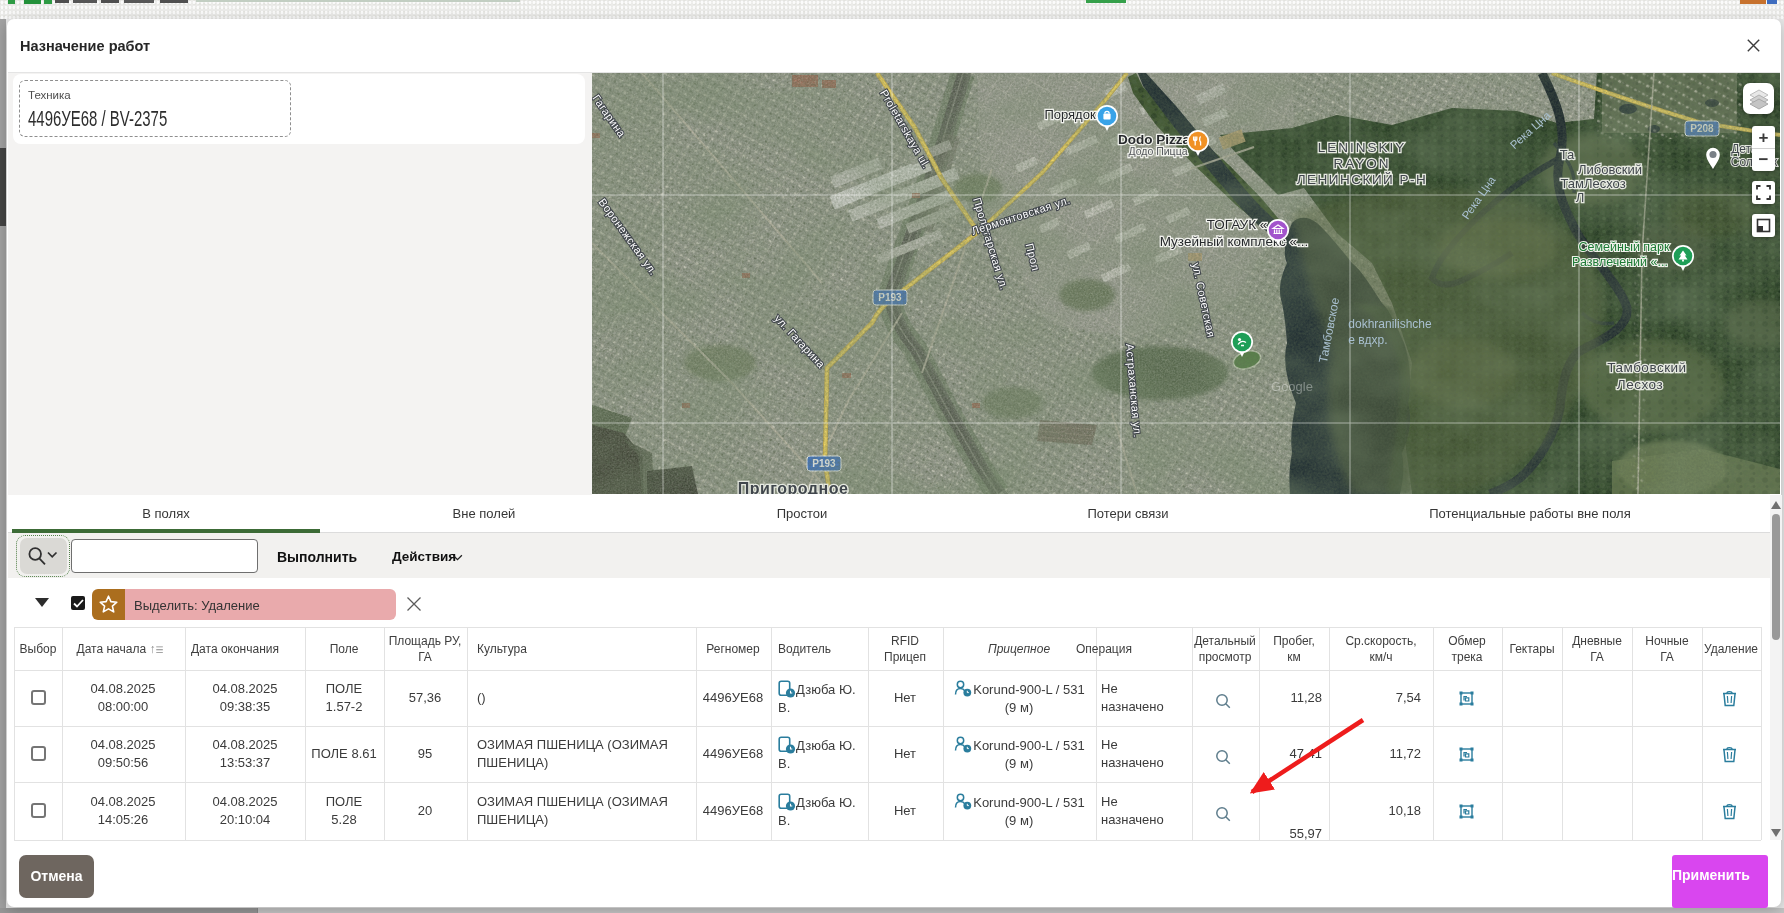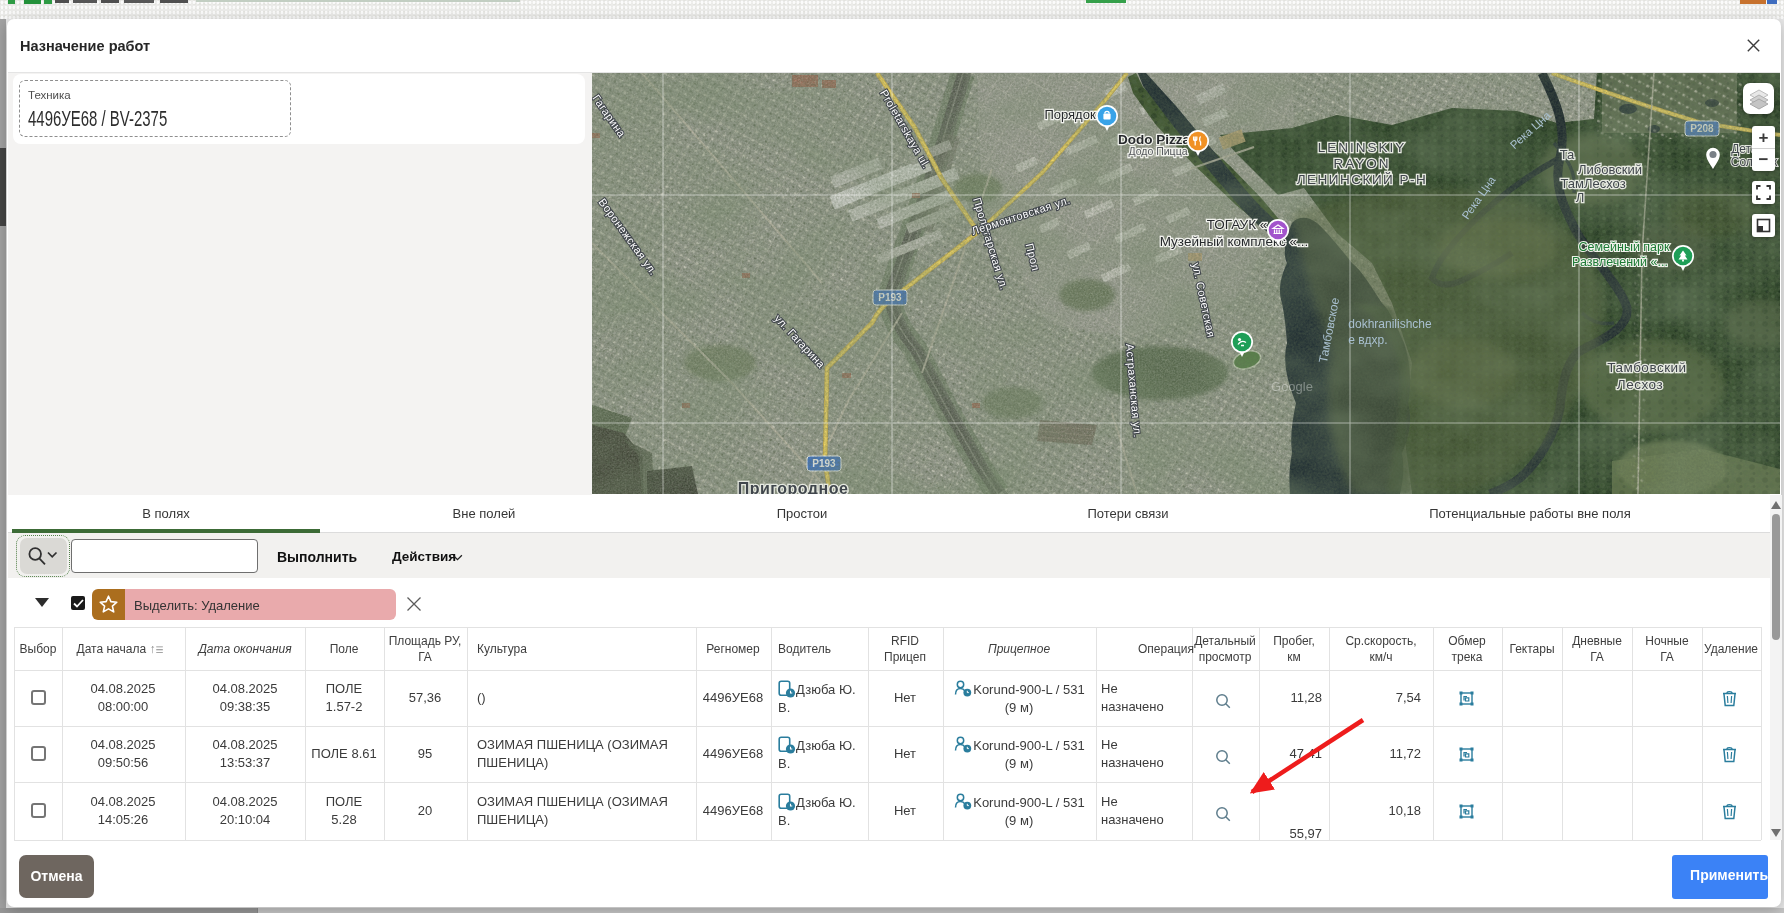--- a/index.html
+++ b/index.html
@@ -47,21 +47,21 @@
   #chiptext { left:134px; top:598px; font-size:13px; color:#333; }
   .vline { position:absolute; top:627px; width:1px; height:213px; background:#e2e2e2; }
   .hline { position:absolute; left:14px; width:1747px; height:1px; background:#e2e2e2; }
   .hcell { position:absolute; font-size:12px; color:#3e3e3e; text-align:center; line-height:16px; transform:translateX(-50%); }
   .tcell { position:absolute; font-size:13px; color:#3b3b3b; line-height:18px; }
   .ctr { text-align:center; transform:translateX(-50%); }
   .rgt { text-align:right; }
   .rowcb { position:absolute; width:15px; height:15px; border:2px solid #757575; border-radius:3px; background:#fff; }
   
   #btncancel { left:19px; top:855px; width:75px; height:43px; background:#6e665f; border-radius:7px; color:#fff; font-size:14px; font-weight:bold; text-align:center; line-height:43px; }
-  #btnapply { left:1672px; top:855px; width:96px; height:44px; background:#3b82f6; border-radius:3px; color:#fff; font-size:14px; font-weight:bold; text-align:right; line-height:40px; }
+  #btnapply { left:1672px; top:855px; width:96px; height:53px; background:#d946ef; border-radius:3px; color:#fff; font-size:14px; font-weight:bold; text-align:left; line-height:40px; }
   
   #vsb { left:1770px; top:495px; width:12px; height:345px; background:#f3f3f3; }
   #vsbthumb { left:1772px; top:514px; width:8px; height:126px; background:#999; border-radius:4px; }
   .sarrow { position:absolute; width:0; height:0; border-left:5px solid transparent; border-right:5px solid transparent; }
   #vsbup { left:1771px; top:501px; border-bottom:8px solid #6f6f6f; }
   #vsbdn { left:1771px; top:829px; border-top:8px solid #6f6f6f; }
   svg { position:absolute; overflow:visible; }
   svg.inl { position:static; overflow:hidden; }
 </style>
 </head>
@@ -472,29 +472,29 @@
 <div class="vline abs" style="left:1329px;"></div>
 <div class="vline abs" style="left:1433px;"></div>
 <div class="vline abs" style="left:1502px;"></div>
 <div class="vline abs" style="left:1562px;"></div>
 <div class="vline abs" style="left:1632px;"></div>
 <div class="vline abs" style="left:1702px;"></div>
 <div class="vline abs" style="left:1761px;"></div>
 
 <div class="hcell" style="left:38px;top:641px;">Выбор</div>
 <div class="hcell" style="left:120px;top:641px;">Дата начала <span style="font-size:12px;color:#8a8a8a;">↑</span><span style="font-size:9px;color:#8a8a8a;">☰</span></div>
-<div class="hcell" style="left:245px;top:641px;font-style:italic;">Дата окончания</div>
+<div class="hcell" style="left:235px;top:641px;">Дата окончания</div>
 <div class="hcell" style="left:344px;top:641px;">Поле</div>
 <div class="hcell" style="left:425px;top:633px;">Площадь РУ,<br>ГА</div>
 <div class="hcell" style="left:477px;top:641px;transform:none;text-align:left;">Культура</div>
 <div class="hcell" style="left:733px;top:641px;">Регномер</div>
 <div class="hcell" style="left:778px;top:641px;transform:none;text-align:left;">Водитель</div>
 <div class="hcell" style="left:905px;top:633px;">RFID<br>Прицеп</div>
 <div class="hcell" style="left:1019px;top:641px;font-style:italic;">Прицепное</div>
-<div class="hcell" style="left:1138px;top:641px;transform:none;text-align:left;">Операция</div>
+<div class="hcell" style="left:1076px;top:641px;transform:none;text-align:left;">Операция</div>
 <div class="hcell" style="left:1225px;top:633px;">Детальный<br>просмотр</div>
 <div class="hcell" style="left:1294px;top:633px;">Пробег,<br>км</div>
 <div class="hcell" style="left:1381px;top:633px;">Ср.скорость,<br>км/ч</div>
 <div class="hcell" style="left:1467px;top:633px;">Обмер<br>трека</div>
 <div class="hcell" style="left:1532px;top:641px;">Гектары</div>
 <div class="hcell" style="left:1597px;top:633px;">Дневные<br>ГА</div>
 <div class="hcell" style="left:1667px;top:633px;">Ночные<br>ГА</div>
 <div class="hcell" style="left:1731px;top:641px;">Удаление</div>
 
 <div class="rowcb abs" style="left:31px;top:690px;"></div>

